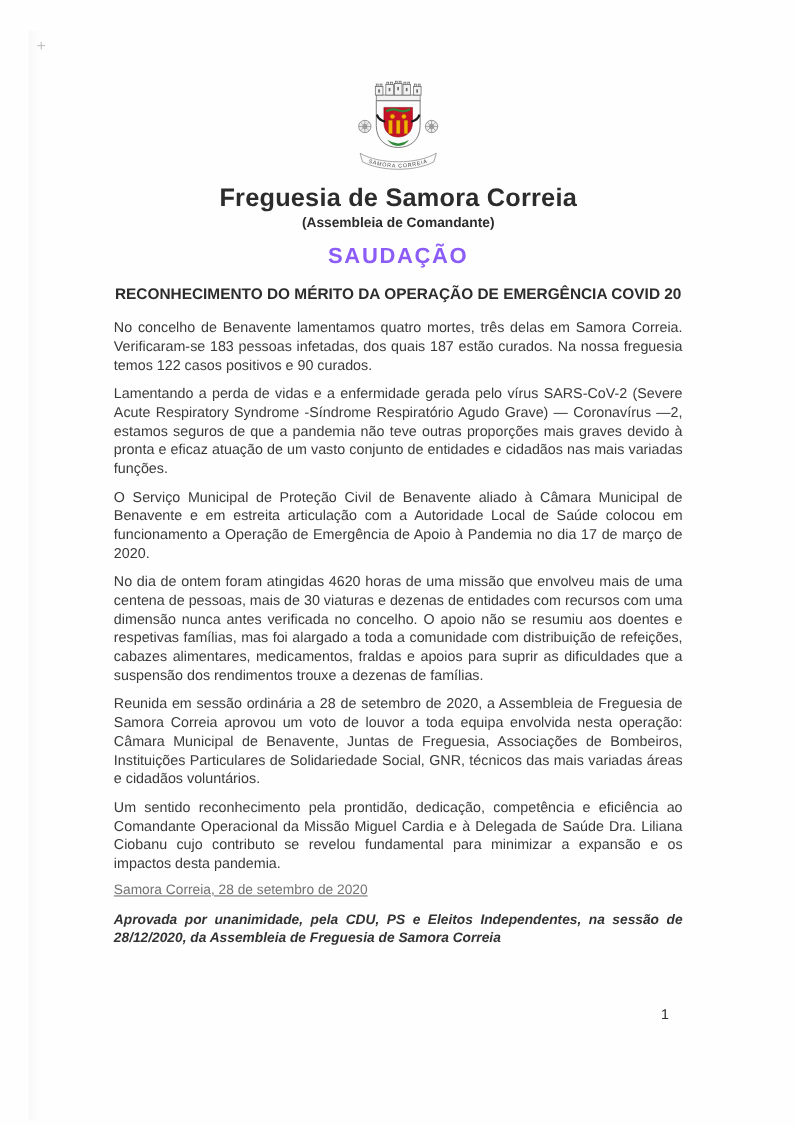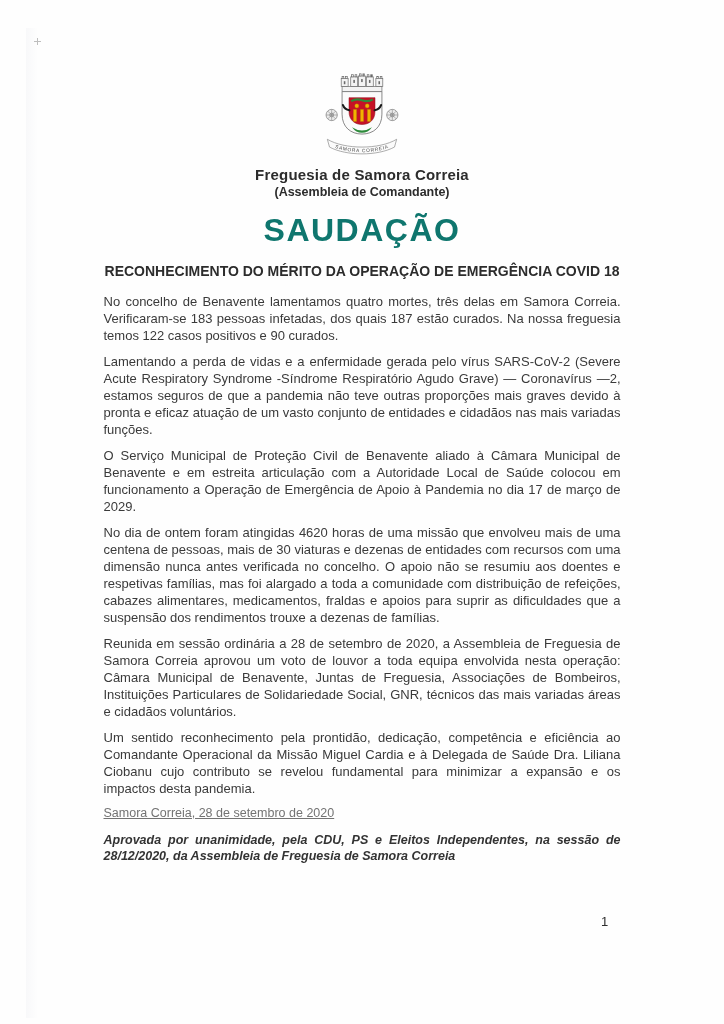--- a/index.html
+++ b/index.html
@@ -32,37 +32,37 @@
   .reg-mark::after  { left: 0; top: 3px; width: 7px; height: 1px; }
 
   .crest-wrap {
     padding-top: 70px;
     display: flex;
     justify-content: center;
   }
   .header-block { text-align: center; color: #2e2e2e; }
   .org-name {
     margin: 6px 0 0 0;
-    font-size: 15px;
+    font-size: 23px;
     font-weight: bold;
     letter-spacing: 0.2px;
     color: #2c2c2c;
   }
   .org-subtitle {
     margin: 2px 0 0 0;
     font-size: 12.5px;
     font-weight: bold;
     color: #2c2c2c;
   }
   .doc-title {
     margin: 13px 0 0 0;
-    font-size: 32px;
+    font-size: 20px;
     font-weight: bold;
     letter-spacing: 1.5px;
-    color: #0f766e;
+    color: #8b5cf6;
   }
   .doc-subtitle {
     margin: 14px 0 0 0;
     font-size: 14px;
     font-weight: bold;
     color: #2c2c2c;
   }
   .content {
     width: 517px;
     margin: 14px auto 0 auto;
@@ -172,27 +172,27 @@
       <text font-size="5.6" fill="#4a4a4a" letter-spacing="0.9" font-family="Liberation Sans, sans-serif">
         <textPath href="#ribbonPath" startOffset="50%" text-anchor="middle">SAMORA CORREIA</textPath>
       </text>
     </svg>
   </div>
 
   <div class="header-block">
     <div class="org-name">Freguesia de Samora Correia</div>
     <div class="org-subtitle">(Assembleia de Comandante)</div>
     <div class="doc-title">SAUDAÇÃO</div>
-    <div class="doc-subtitle">RECONHECIMENTO DO MÉRITO DA OPERAÇÃO DE EMERGÊNCIA COVID 18</div>
+    <div class="doc-subtitle">RECONHECIMENTO DO MÉRITO DA OPERAÇÃO DE EMERGÊNCIA COVID 20</div>
   </div>
 
   <div class="content">
     <p class="body-par">No concelho de Benavente lamentamos quatro mortes, três delas em Samora Correia. Verificaram-se 183 pessoas infetadas, dos quais 187 estão curados. Na nossa freguesia temos 122 casos positivos e 90 curados.</p>
     <p class="body-par">Lamentando a perda de vidas e a enfermidade gerada pelo vírus SARS-CoV-2 (Severe Acute Respiratory Syndrome -Síndrome Respiratório Agudo Grave) — Coronavírus —2, estamos seguros de que a pandemia não teve outras proporções mais graves devido à pronta e eficaz atuação de um vasto conjunto de entidades e cidadãos nas mais variadas funções.</p>
-    <p class="body-par">O Serviço Municipal de Proteção Civil de Benavente aliado à Câmara Municipal de Benavente e em estreita articulação com a Autoridade Local de Saúde colocou em funcionamento a Operação de Emergência de Apoio à Pandemia no dia 17 de março de 2029.</p>
+    <p class="body-par">O Serviço Municipal de Proteção Civil de Benavente aliado à Câmara Municipal de Benavente e em estreita articulação com a Autoridade Local de Saúde colocou em funcionamento a Operação de Emergência de Apoio à Pandemia no dia 17 de março de 2020.</p>
     <p class="body-par">No dia de ontem foram atingidas 4620 horas de uma missão que envolveu mais de uma centena de pessoas, mais de 30 viaturas e dezenas de entidades com recursos com uma dimensão nunca antes verificada no concelho. O apoio não se resumiu aos doentes e respetivas famílias, mas foi alargado a toda a comunidade com distribuição de refeições, cabazes alimentares, medicamentos, fraldas e apoios para suprir as dificuldades que a suspensão dos rendimentos trouxe a dezenas de famílias.</p>
     <p class="body-par">Reunida em sessão ordinária a 28 de setembro de 2020, a Assembleia de Freguesia de Samora Correia aprovou um voto de louvor a toda equipa envolvida nesta operação: Câmara Municipal de Benavente, Juntas de Freguesia, Associações de Bombeiros, Instituições Particulares de Solidariedade Social, GNR, técnicos das mais variadas áreas e cidadãos voluntários.</p>
     <p class="body-par">Um sentido reconhecimento pela prontidão, dedicação, competência e eficiência ao Comandante Operacional da Missão Miguel Cardia e à Delegada de Saúde Dra. Liliana Ciobanu cujo contributo se revelou fundamental para minimizar a expansão e os impactos desta pandemia.</p>
     <p class="date-line">Samora Correia, 28 de setembro de 2020</p>
     <p class="approval-note">Aprovada por unanimidade, pela CDU, PS e Eleitos Independentes, na sessão de 28/12/2020, da Assembleia de Freguesia de Samora Correia</p>
   </div>
 
   <div class="page-number">1</div>
 
 </div>

